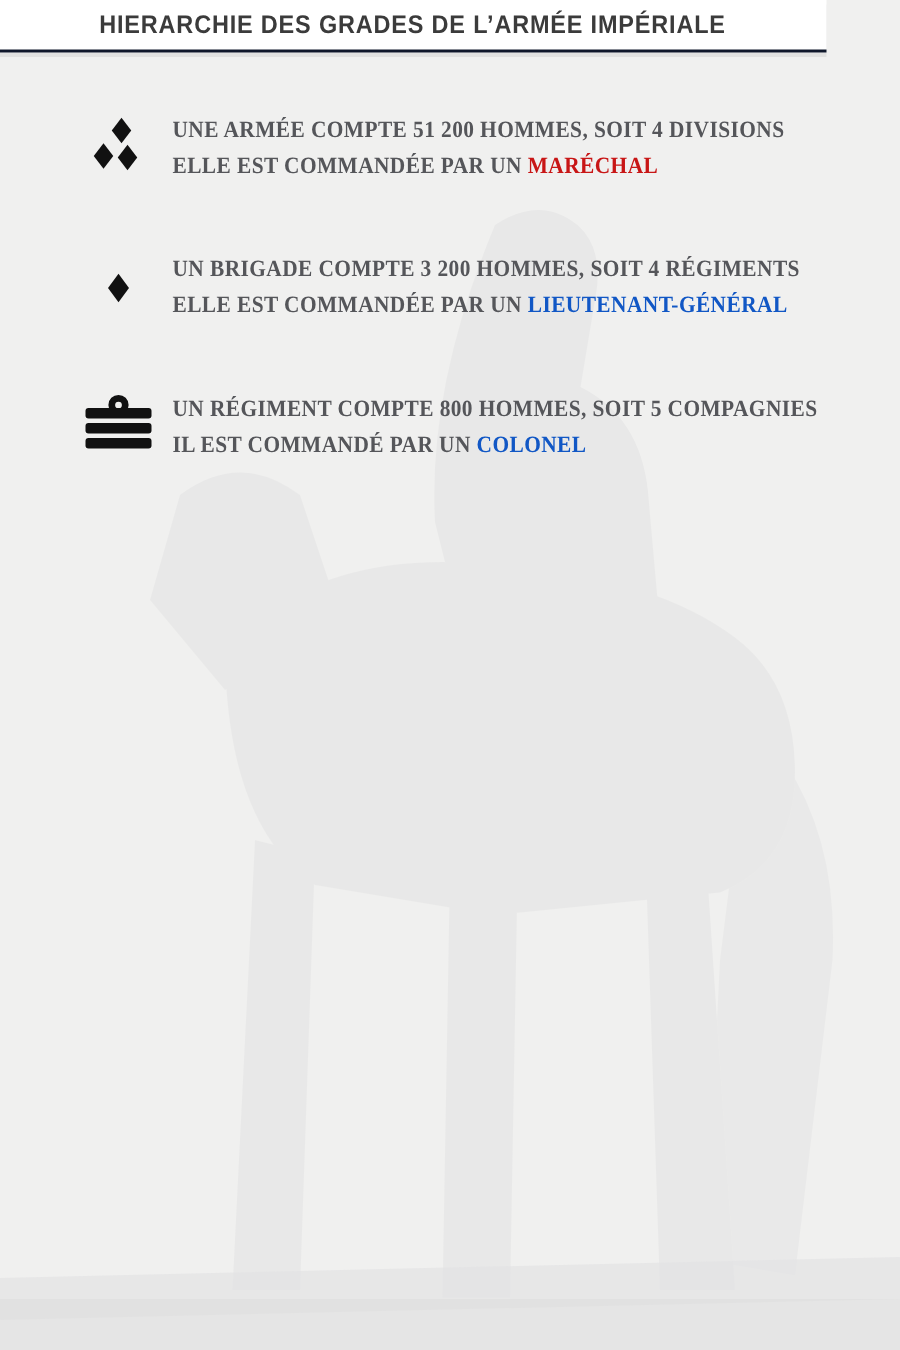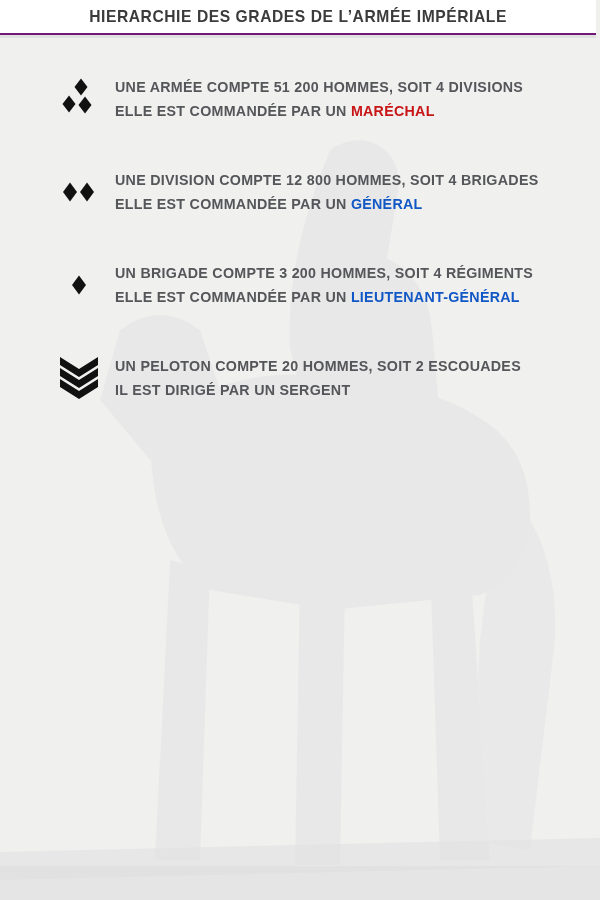--- a/index.html
+++ b/index.html
@@ -6,33 +6,33 @@
   body{
     width:600px;height:900px;overflow:hidden;position:relative;
     background:#f0f0ef;
     font-family:"Liberation Sans","DejaVu Sans",sans-serif;
     -webkit-font-smoothing:antialiased;
   }
   
   #watermark{position:absolute;inset:0;z-index:0;pointer-events:none;}
   
   .header{
-    position:absolute;top:0;left:0;width:596px;height:33px;
+    position:absolute;top:0;left:0;width:551px;height:33px;
     background:#ffffff;z-index:2;
-    border-bottom:2px solid #701a75;
+    border-bottom:2px solid #0f172a;
     box-shadow:0 3px 0 rgba(0,0,0,0.06);
     text-align:center;
   }
   .header .title{
     display:inline-block;line-height:33px;font-size:17px;font-weight:700;
     color:#3b3b3b;letter-spacing:.6px;white-space:nowrap;
     transform:scaleX(.92);transform-origin:center;
   }
   
-  .rows{position:absolute;top:52px;left:0;width:600px;z-index:1;}
+  .rows{position:absolute;top:52px;left:0;width:600px;z-index:1;font-family:Liberation Serif, serif;}
   .row{height:93px;display:flex;align-items:center;}
   .icon{
     width:48px;height:48px;margin-left:55px;flex:0 0 48px;
     display:flex;align-items:center;justify-content:center;
   }
   .icon svg{display:block;}
   .textblock{
     margin-left:12px;
     transform:scaleX(.92);transform-origin:left center;
     white-space:nowrap;
@@ -80,56 +80,45 @@
           <path d="M14,20.5 L20.5,29 L14,37.5 L7.5,29 Z"></path>
           <path d="M30,21.5 L36.5,30 L30,38.5 L23.5,30 Z"></path>
         </svg>
       </span>
     <div class="textblock">
       <div class="line1">UNE ARMÉE COMPTE 51 200 HOMMES, SOIT 4 DIVISIONS</div>
       <div class="line2"><span>ELLE EST COMMANDÉE PAR UN </span><span class="rank" style="color: rgb(200, 22, 22);">MARÉCHAL</span></div>
     </div>
   </div>
 
-  <div class="row">
-    <span class="icon">
-        <svg width="48" height="48" viewBox="0 0 48 48" fill="#111111">
-          <path d="M15,14.5 L22,24 L15,33.5 L8,24 Z"></path>
-          <path d="M32,14.5 L39,24 L32,33.5 L25,24 Z"></path>
-        </svg>
-      </span>
-    <div class="textblock">
-      <div class="line1">UNE DIVISION COMPTE 12 800 HOMMES, SOIT 4 BRIGADES</div>
-      <div class="line2"><span>ELLE EST COMMANDÉE PAR UN </span><span class="rank" style="color: rgb(17, 87, 197);">GÉNÉRAL</span></div>
-    </div>
-  </div>
 
   <div class="row">
     <span class="icon">
         <svg width="48" height="48" viewBox="0 0 48 48" fill="#111111">
           <path d="M24,14.5 L31,24 L24,33.5 L17,24 Z"></path>
         </svg>
       </span>
     <div class="textblock">
       <div class="line1">UN BRIGADE COMPTE 3 200 HOMMES, SOIT 4 RÉGIMENTS</div>
       <div class="line2"><span>ELLE EST COMMANDÉE PAR UN </span><span class="rank" style="color: rgb(17, 87, 197);">LIEUTENANT-GÉNÉRAL</span></div>
     </div>
   </div>
 
+  <div class="row">
+    <span class="icon">
+        <svg width="48" height="48" viewBox="0 0 48 48" fill="#111111">
+          <circle cx="24" cy="9" r="4.5" fill="none" stroke="#111111" stroke-width="4.5"></circle>
+          <rect x="2" y="11" width="44" height="7" rx="2"></rect>
+          <rect x="2" y="21" width="44" height="7" rx="2"></rect>
+          <rect x="2" y="31" width="44" height="7" rx="2"></rect>
+        </svg>
+      </span>
+    <div class="textblock">
+      <div class="line1">UN RÉGIMENT COMPTE 800 HOMMES, SOIT 5 COMPAGNIES</div>
+      <div class="line2"><span>IL EST COMMANDÉ PAR UN </span><span class="rank" style="color: rgb(17, 87, 197);">COLONEL</span></div>
+    </div>
+  </div>
 
 
 
 
-  <div class="row">
-    <span class="icon">
-        <svg width="48" height="48" viewBox="0 0 48 48" fill="#111111">
-          <path d="M5,3 L24,15 L43,3 L43,11 L24,23 L5,11 Z"></path>
-          <path d="M5,14 L24,26 L43,14 L43,22 L24,34 L5,22 Z"></path>
-          <path d="M5,25 L24,37 L43,25 L43,33 L24,45 L5,33 Z"></path>
-        </svg>
-      </span>
-    <div class="textblock">
-      <div class="line1">UN PELOTON COMPTE 20 HOMMES, SOIT 2 ESCOUADES</div>
-      <div class="line2"><span>IL EST DIRIGÉ PAR UN </span><span class="rank" style="color: rgb(85, 86, 90);">SERGENT</span></div>
-    </div>
-  </div>
 
 </div>
 
 </body></html>

